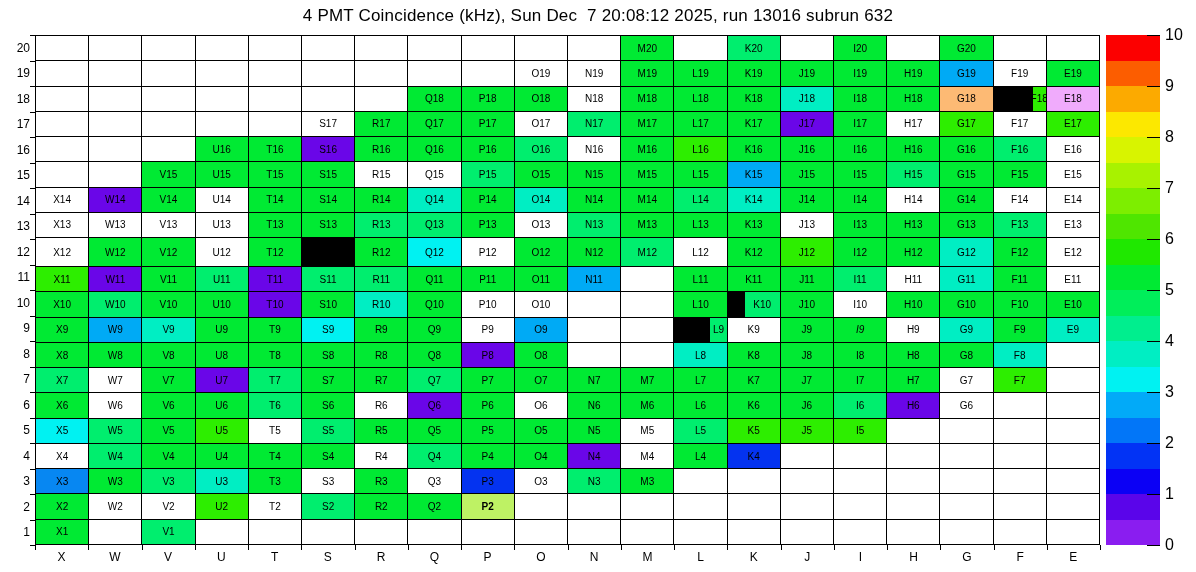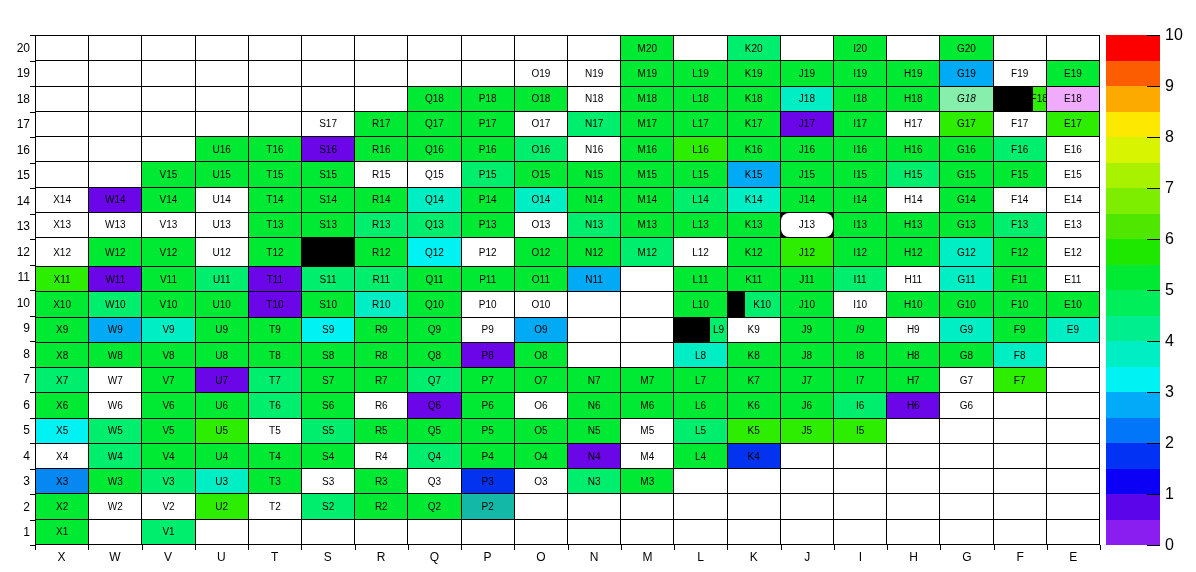--- a/index.html
+++ b/index.html
@@ -46,20 +46,21 @@
   .cbtick{position:absolute;height:1px;width:13px;background:#000;left:1147px;}
   .cblab{
     position:absolute;left:1165px;font-size:16px;color:#000;
     transform:translateY(-50%);
   }
 </style>
 </head>
 <body>
 
 <div id="stage">
+  <div id="chart-title">4 PMT Coincidence (kHz), Sun Dec  7 20:08:12 2025, run 13016 subrun 632</div>
   <div id="grid">
       <div class="cell" style="background: rgb(255, 255, 255);"></div>
       <div class="cell" style="background: rgb(255, 255, 255);"></div>
       <div class="cell" style="background: rgb(255, 255, 255);"></div>
       <div class="cell" style="background: rgb(255, 255, 255);"></div>
       <div class="cell" style="background: rgb(255, 255, 255);"></div>
       <div class="cell" style="background: rgb(255, 255, 255);"></div>
       <div class="cell" style="background: rgb(255, 255, 255);"></div>
       <div class="cell" style="background: rgb(255, 255, 255);"></div>
       <div class="cell" style="background: rgb(255, 255, 255);"></div>
@@ -104,21 +105,21 @@
       <div class="cell" style="background: rgb(0, 234, 51);">Q18</div>
       <div class="cell" style="background: rgb(0, 234, 51);">P18</div>
       <div class="cell" style="background: rgb(0, 234, 51);">O18</div>
       <div class="cell" style="background: rgb(255, 255, 255);">N18</div>
       <div class="cell" style="background: rgb(0, 234, 51);">M18</div>
       <div class="cell" style="background: rgb(0, 234, 51);">L18</div>
       <div class="cell" style="background: rgb(0, 234, 51);">K18</div>
       <div class="cell" style="background: rgb(0, 238, 195);">J18</div>
       <div class="cell" style="background: rgb(0, 234, 51);">I18</div>
       <div class="cell" style="background: rgb(0, 234, 51);">H18</div>
-      <div class="cell" style="background: #86efac; font-style: italic;">G18</div>
+      <div class="cell" style="background: #fdba74;">G18</div>
       <div class="cell" style="background: rgb(45, 238, 0); margin-left: 39px;">F18</div>
       <div class="cell" style="background: #f0abfc;">E18</div>
       <div class="cell" style="background: rgb(255, 255, 255);"></div>
       <div class="cell" style="background: rgb(255, 255, 255);"></div>
       <div class="cell" style="background: rgb(255, 255, 255);"></div>
       <div class="cell" style="background: rgb(255, 255, 255);"></div>
       <div class="cell" style="background: rgb(255, 255, 255);"></div>
       <div class="cell" style="background: rgb(255, 255, 255);">S17</div>
       <div class="cell" style="background: rgb(0, 234, 51);">R17</div>
       <div class="cell" style="background: rgb(0, 234, 51);">Q17</div>
@@ -201,21 +202,21 @@
       <div class="cell" style="background: rgb(0, 234, 51);">T13</div>
       <div class="cell" style="background: rgb(0, 234, 51);">S13</div>
       <div class="cell" style="background: rgb(0, 238, 110);">R13</div>
       <div class="cell" style="background: rgb(0, 238, 110);">Q13</div>
       <div class="cell" style="background: rgb(0, 234, 51);">P13</div>
       <div class="cell" style="background: rgb(255, 255, 255);">O13</div>
       <div class="cell" style="background: rgb(0, 238, 110);">N13</div>
       <div class="cell" style="background: rgb(0, 234, 51);">M13</div>
       <div class="cell" style="background: rgb(0, 234, 51);">L13</div>
       <div class="cell" style="background: rgb(0, 234, 51);">K13</div>
-      <div class="cell" style="background: rgb(255, 255, 255); border-radius: 8px;">J13</div>
+      <div class="cell" style="background: rgb(255, 255, 255);">J13</div>
       <div class="cell" style="background: rgb(0, 234, 51);">I13</div>
       <div class="cell" style="background: rgb(0, 234, 51);">H13</div>
       <div class="cell" style="background: rgb(0, 234, 51);">G13</div>
       <div class="cell" style="background: rgb(0, 238, 110);">F13</div>
       <div class="cell" style="background: rgb(255, 255, 255);">E13</div>
       <div class="cell" style="background: rgb(255, 255, 255);">X12</div>
       <div class="cell" style="background: rgb(0, 234, 51);">W12</div>
       <div class="cell" style="background: rgb(0, 234, 51);">V12</div>
       <div class="cell" style="background: rgb(255, 255, 255);">U12</div>
       <div class="cell" style="background: rgb(0, 234, 51);">T12</div>
@@ -415,21 +416,21 @@
       <div class="cell" style="background: rgb(255, 255, 255);"></div>
       <div class="cell" style="background: rgb(255, 255, 255);"></div>
       <div class="cell" style="background: rgb(0, 234, 51);">X2</div>
       <div class="cell" style="background: rgb(255, 255, 255);">W2</div>
       <div class="cell" style="background: rgb(255, 255, 255);">V2</div>
       <div class="cell" style="background: rgb(45, 238, 0);">U2</div>
       <div class="cell" style="background: rgb(255, 255, 255);">T2</div>
       <div class="cell" style="background: rgb(0, 238, 110);">S2</div>
       <div class="cell" style="background: rgb(0, 234, 51);">R2</div>
       <div class="cell" style="background: rgb(0, 234, 51);">Q2</div>
-      <div class="cell" style="background: #14b8a6;">P2</div>
+      <div class="cell" style="background: #bef264; font-weight: bold;">P2</div>
       <div class="cell" style="background: rgb(255, 255, 255);"></div>
       <div class="cell" style="background: rgb(255, 255, 255);"></div>
       <div class="cell" style="background: rgb(255, 255, 255);"></div>
       <div class="cell" style="background: rgb(255, 255, 255);"></div>
       <div class="cell" style="background: rgb(255, 255, 255);"></div>
       <div class="cell" style="background: rgb(255, 255, 255);"></div>
       <div class="cell" style="background: rgb(255, 255, 255);"></div>
       <div class="cell" style="background: rgb(255, 255, 255);"></div>
       <div class="cell" style="background: rgb(255, 255, 255);"></div>
       <div class="cell" style="background: rgb(255, 255, 255);"></div>

